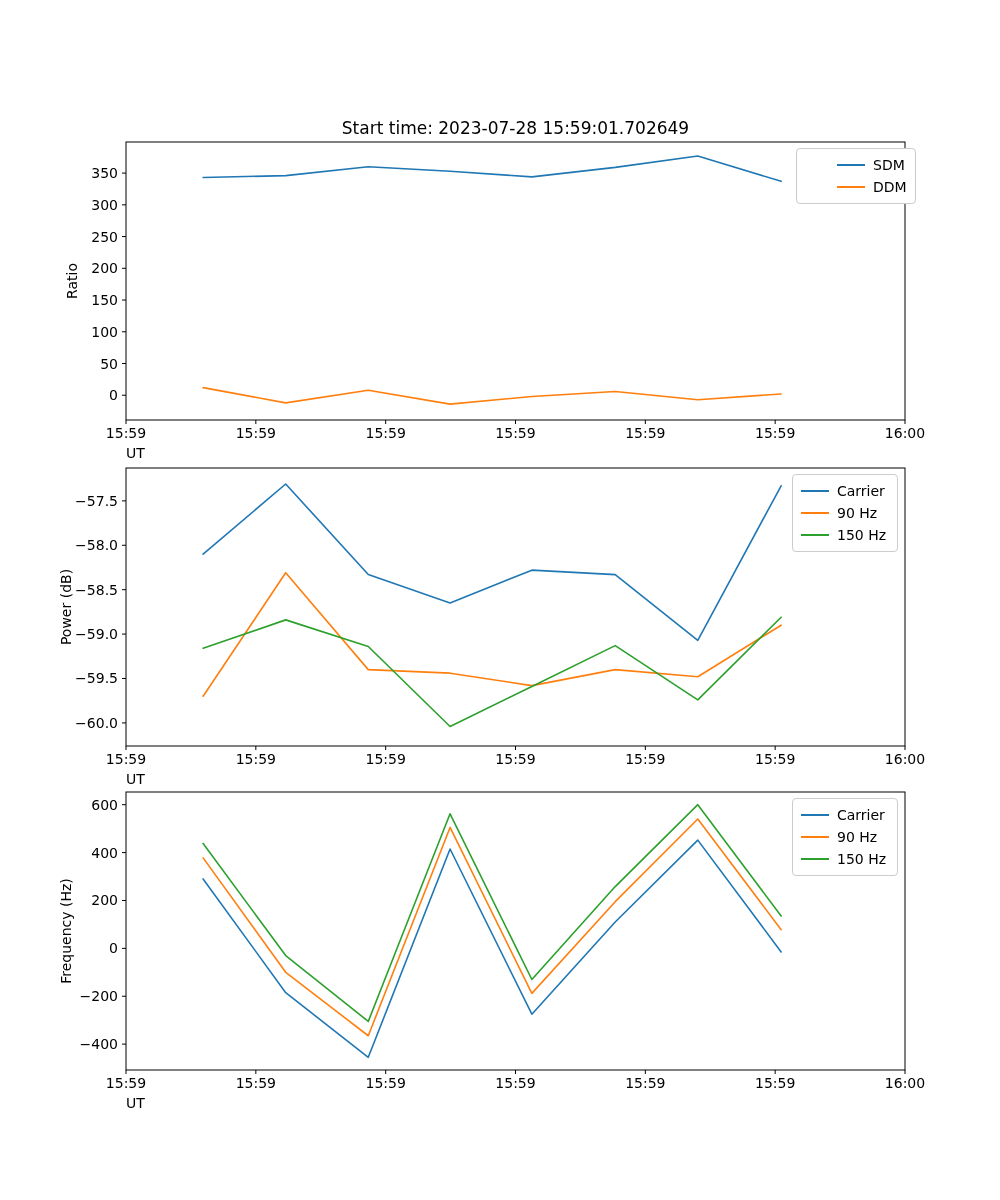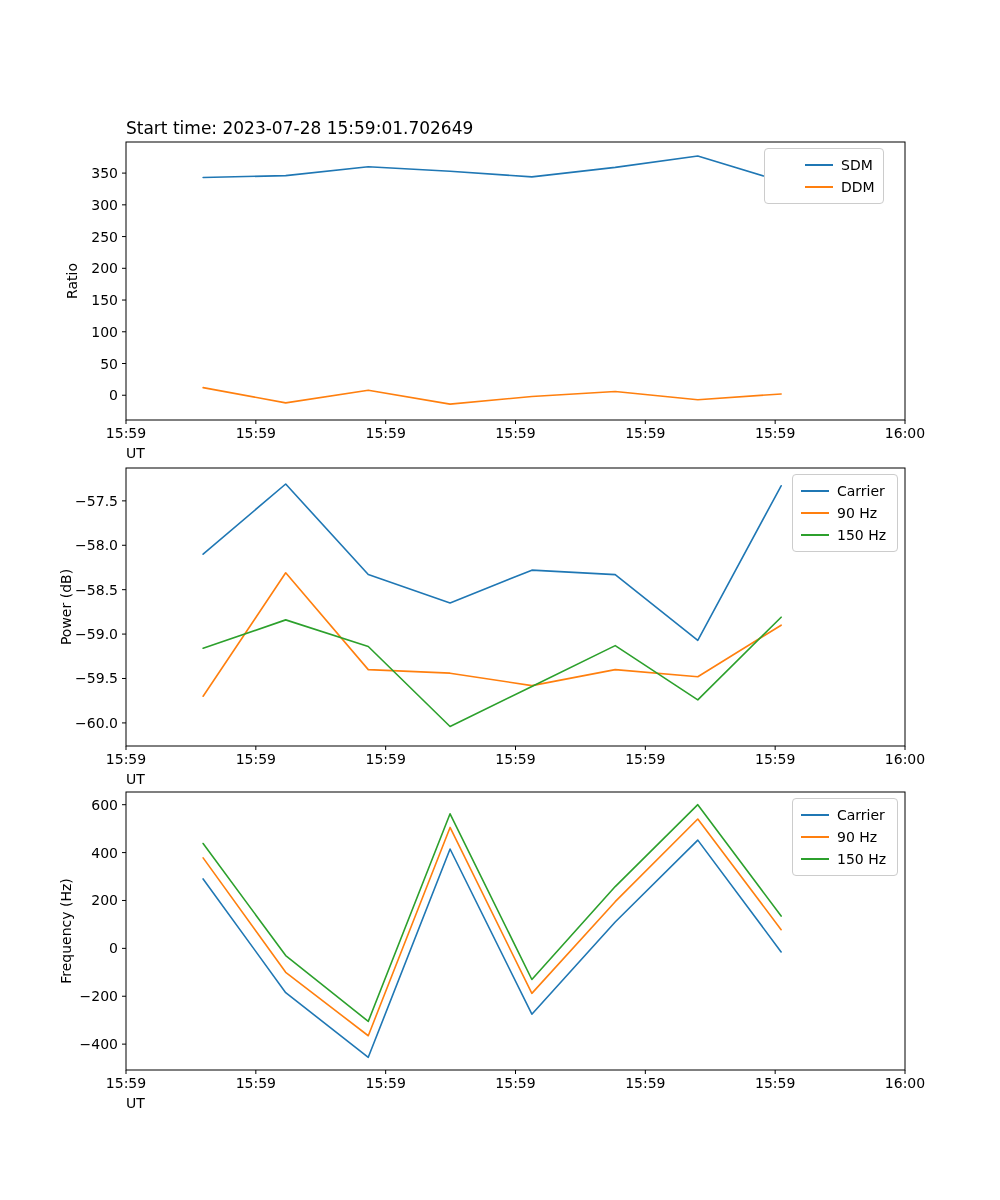--- a/index.html
+++ b/index.html
@@ -3,21 +3,21 @@
 <meta charset="utf-8">
 <style>
   html,body{margin:0;padding:0;background:#ffffff;}
   .figure{
     position:relative;width:1000px;height:1200px;background:#ffffff;
     font-family:"DejaVu Sans","Liberation Sans",sans-serif;color:#000;
     overflow:hidden;
   }
   .figure svg{position:absolute;left:0;top:0;}
   .fig-title{
-    position:absolute;left:126px;width:779px;
+    position:absolute;left:126px;width:779px;text-align:center;
     font-size:17px;line-height:20px;white-space:nowrap;
   }
   .axis-xlabel{
     position:absolute;left:126px;width:779px;text-align:left;
     font-size:14px;line-height:14px;
   }
   .axis-ylabel{
     position:absolute;white-space:nowrap;font-size:14px;line-height:14px;
     transform:translate(-50%,-50%) rotate(-90deg);
   }
@@ -134,21 +134,21 @@
 
   <div class="axis-ylabel" style="left:72px;top:281px">Ratio</div>
   <div class="axis-ylabel" style="left:66px;top:607px">Power (dB)</div>
   <div class="axis-ylabel" style="left:66px;top:931px">Frequency (Hz)</div>
 
   <div class="axis-xlabel" style="top:446px">UT</div>
   <div class="axis-xlabel" style="top:772px">UT</div>
   <div class="axis-xlabel" style="top:1096px">UT</div>
 
   <div id="legends">
-      <div class="legend" style="right: 116px; top: 148px; width: 70px; padding-left: 40px;">
+      <div class="legend" style="right: 84px; top: 148px; width: 70px; padding-left: 40px;">
         <div class="legend-entry">
           <span class="legend-line" style="border-top-color: rgb(31, 119, 180);"></span>
           <span class="legend-label">SDM</span>
         </div>
         <div class="legend-entry">
           <span class="legend-line" style="border-top-color: rgb(255, 127, 14);"></span>
           <span class="legend-label">DDM</span>
         </div>
       </div>
       <div class="legend" style="right: 102px; top: 474px; width: 88px;">

